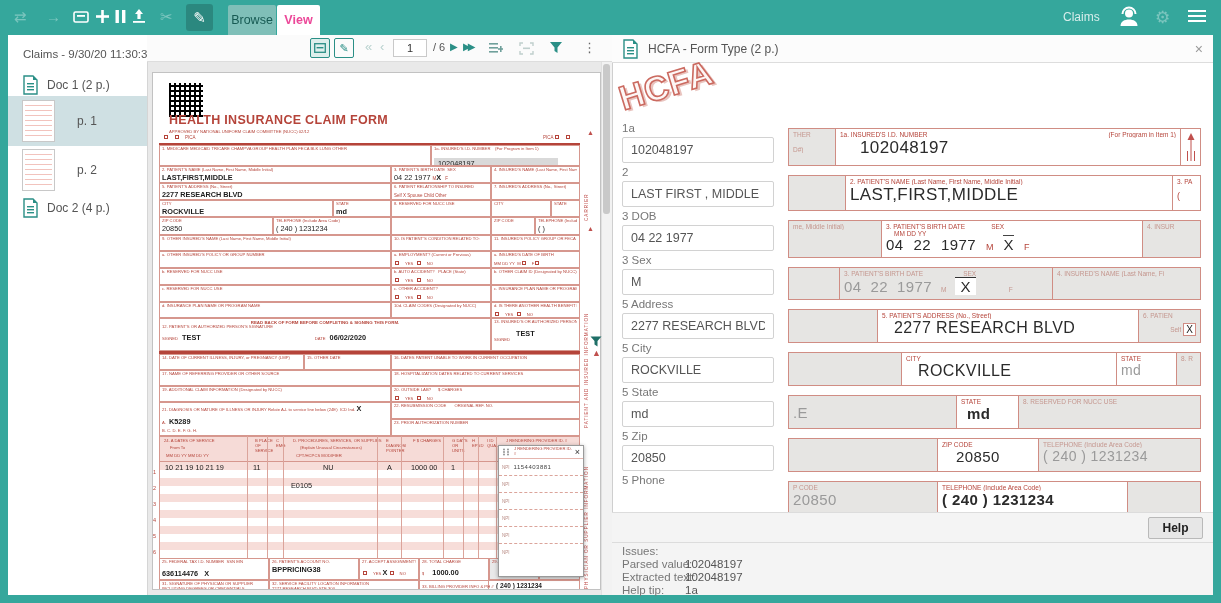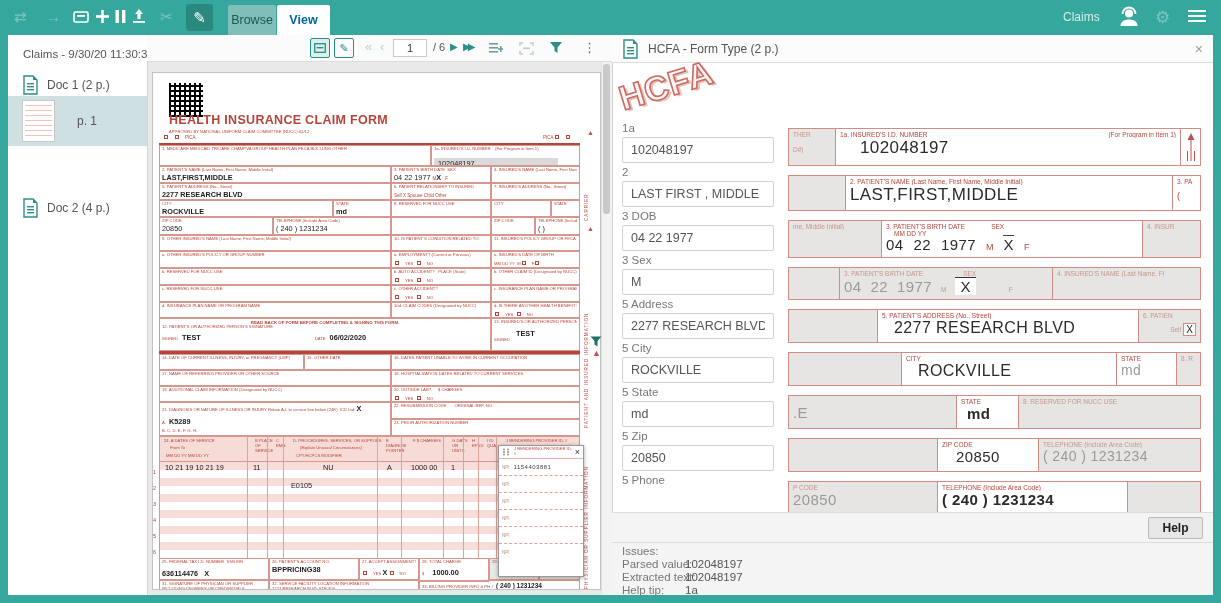--- a/index.html
+++ b/index.html
@@ -9,21 +9,21 @@
 
   
   #topbar{position:absolute;left:0;top:0;width:1221px;height:35px;background:#35a79c;color:#fff}
   .tb-ico{position:absolute;top:8px;font-size:15px;color:rgba(255,255,255,.92)}
   .tb-faded{color:rgba(255,255,255,.35)}
   .tb-box{position:absolute;top:4px;width:27px;height:27px;background:rgba(0,0,0,.18);
     border-radius:3px;display:flex;align-items:center;justify-content:center;font-size:15px;color:#fff}
   .tab{position:absolute;top:5px;height:30px;display:flex;align-items:center;justify-content:center;
     font-size:12.5px;border-radius:2px 2px 0 0;cursor:default}
   #tab-browse{left:228px;width:48px;background:#7fbfb8;color:#175a53}
-  #tab-view{left:277px;width:53px;background:#fff;color:#0369a1;font-weight:bold}
+  #tab-view{left:277px;width:43px;background:#fff;color:#ec4899;font-weight:bold}
   #claims-label{position:absolute;left:1063px;top:10px;font-size:12px;color:rgba(255,255,255,.8)}
   #burger{position:absolute;left:1188px;top:10px;width:18px}
   #burger div{height:2px;background:#fff;margin-bottom:3px}
 
   
   #frame-left{position:absolute;left:0;top:35px;width:8px;height:568px;background:#35a79c}
   #frame-right{position:absolute;left:1213px;top:35px;width:8px;height:568px;background:#35a79c}
   #frame-bottom{position:absolute;left:0;top:595px;width:1221px;height:8px;background:#35a79c}
 
   
@@ -180,20 +180,24 @@
         <rect x="5" y="8" width="7" height="1.4" fill="#2a8f86"></rect>
         <rect x="5" y="11" width="7" height="1.4" fill="#2a8f86"></rect>
         <rect x="5" y="14" width="7" height="1.4" fill="#2a8f86"></rect>
       </svg>
     <span>Doc 1 (2 p.)</span>
   </div>
   <div class="sb-row" style="top:64px;height:44px;padding-left:14px;gap:22px">
     <div class="sb-thumb"></div>
     <span>p. 1</span>
   </div>
+  <div class="sb-row" style="top:113px;height:44px;padding-left:14px;gap:22px">
+    <div class="sb-thumb"></div>
+    <span>p. 2</span>
+  </div>
   <div class="sb-row" style="top:163px;padding-left:14px;gap:8px">
     <svg width="17" height="20" viewBox="0 0 17 20">
         <path d="M2 1h9l4 4v14H2z" fill="#fff" stroke="#2a8f86" stroke-width="1.4"></path>
         <path d="M11 1l4 4h-4z" fill="#2a8f86"></path>
         <rect x="5" y="8" width="7" height="1.4" fill="#2a8f86"></rect>
         <rect x="5" y="11" width="7" height="1.4" fill="#2a8f86"></rect>
         <rect x="5" y="14" width="7" height="1.4" fill="#2a8f86"></rect>
       </svg>
     <span>Doc 2 (4 p.)</span>
   </div>
@@ -527,21 +531,21 @@
       </div>
   </div>
   <div class="c" style="left:116px;top:485px;width:90px;height:22px">
     <span class="t">26. PATIENT'S ACCOUNT NO.</span>
       <span class="v vb">BPPRICING38</span>
   </div>
   <div class="c" style="left:206px;top:485px;width:60px;height:22px">
     <span class="t">27. ACCEPT ASSIGNMENT?</span>
     <span class="t" style="margin-top:3px"><span class="cbx"></span><span>YES</span>&nbsp;<span class="v vb" style="display:inline">X</span>&nbsp;<span class="cbx"></span><span>NO</span></span>
   </div>
-  <div class="c" style="left:266px;top:485px;width:70px;height:24px">
+  <div class="c" style="left:266px;top:485px;width:70px;height:36px">
     <span class="t">28. TOTAL CHARGE</span>
     <div style="display:flex;align-items:flex-end;gap:8px;margin-top:3px">
         <span class="t">$</span>
         <span class="v vb">1000.00</span>
       </div>
   </div>
   <div class="c" style="left:336px;top:485px;width:50px;height:22px;background:#e9e9e9">
       <span class="t">29. AMOUNT PAID</span>
     </div>
   <div class="c" style="left:386px;top:485px;width:41px;height:22px;background:#e9e9e9">

